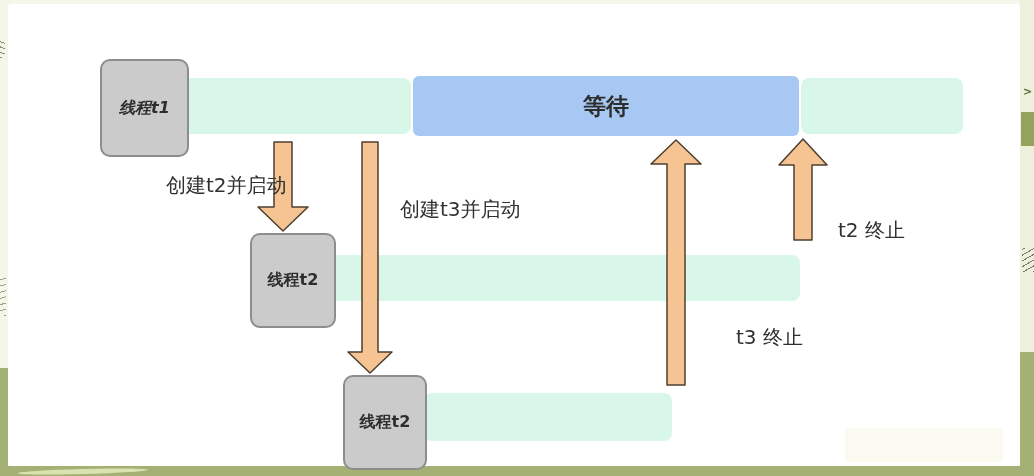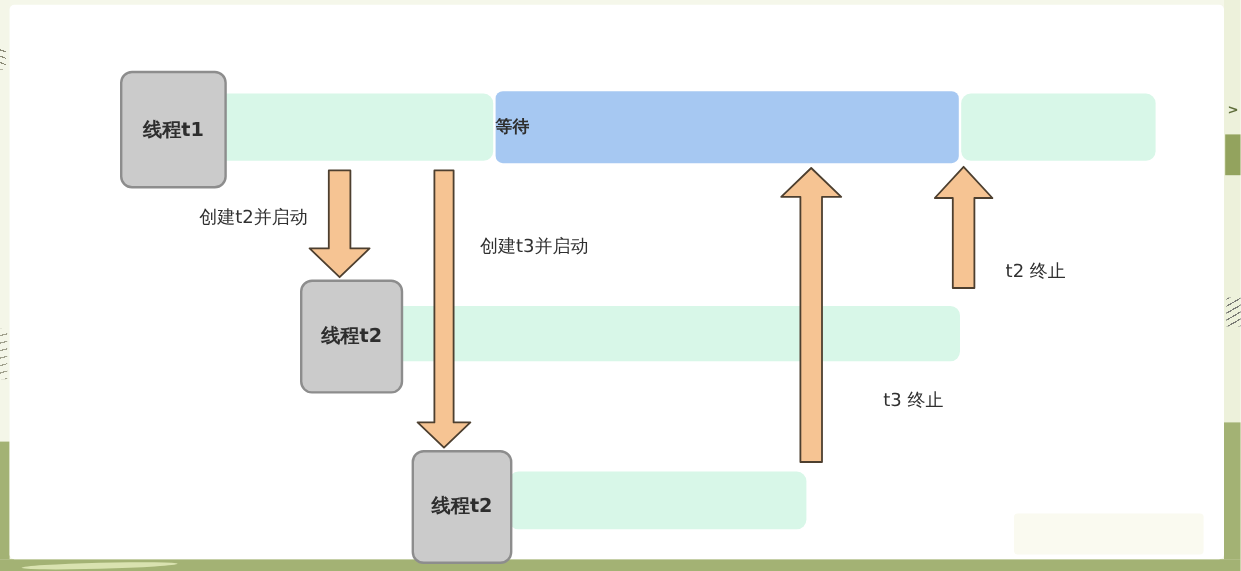--- a/index.html
+++ b/index.html
@@ -29,30 +29,30 @@
   .left-olive-lower { left:0; top:368px; width:8px; height:98px; background:var(--frame-olive,#a3b274); }
   
   .canvas { position:absolute; left:8px; top:4px; width:1012px; height:462px;
             background:#ffffff; border-radius:4px; }
   .watermark-patch { position:absolute; left:845px; top:428px; width:158px; height:34px;
                      background:#fafaf0; border-radius:3px; }
   
   .bar { position:absolute; border-radius:8px; }
   .bar.running { background: var(--bar-running, #d8f7e8); }
   .bar.waiting { background: var(--bar-waiting, #a6c8f2); border-radius:6px;
-                 display:flex; align-items:center; justify-content:flex-start;
-                 font-size:14px; font-weight:600; color:#2e2e2e; }
+                 display:flex; align-items:center; justify-content:center;
+                 font-size:23px; font-weight:600; color:#2e2e2e; }
   .thread-box { position:absolute; background: var(--thread-box, #cbcbcb);
                 border:2px solid #8d8d8d; border-radius:10px;
                 display:flex; align-items:center; justify-content:center;
                 font-size:16px; font-weight:700; color:#2e2e2e; }
   .arrow-layer { position:absolute; left:0; top:0; width:1034px; height:476px; pointer-events:none; }
   .arrow-layer polygon { fill: var(--arrow-fill, #f6c493); stroke: var(--arrow-stroke, #4d3f2f);
                          stroke-width:1.5; stroke-linejoin:round; }
-  .annot { position:absolute; font-size:15px; font-weight:500; color:#303030; white-space:nowrap; }
+  .annot { position:absolute; font-size:20px; font-weight:500; color:#303030; white-space:nowrap; }
 </style>
 </head>
 <body>
 
 <div class="stage">
 
   <div class="edge right-column"></div>
   <div class="edge right-chevron">&gt;</div>
   <div class="edge right-olive-patch"></div>
   <div class="edge right-scribble"></div>
@@ -65,21 +65,21 @@
   <div class="edge bottom-swirl"></div>
 
   <div class="canvas"></div>
   <div class="watermark-patch"></div>
 
   <div class="bar running" style="left:181px; top:78px; width:230px; height:56px;"></div>
   <div class="bar waiting" style="left:413px; top:76px; width:386px; height:60px;">
     <span>等待</span>
   </div>
   <div class="bar running" style="left:801px; top:78px; width:162px; height:56px;"></div>
-  <div class="thread-box" style="left:100px; top:59px; width:85px; height:94px;">
+  <div class="thread-box" style="left:100px; top:59px; width:85px; height:94px;font-style:italic;">
     <span>线程t1</span>
   </div>
 
   <div class="bar running" style="left:326px; top:255px; width:474px; height:46px;"></div>
   <div class="thread-box" style="left:250px; top:233px; width:82px; height:91px;">
     <span>线程t2</span>
   </div>
 
   <div class="bar running" style="left:424px; top:393px; width:248px; height:48px;"></div>
   <div class="thread-box" style="left:343px; top:375px; width:80px; height:91px;">

